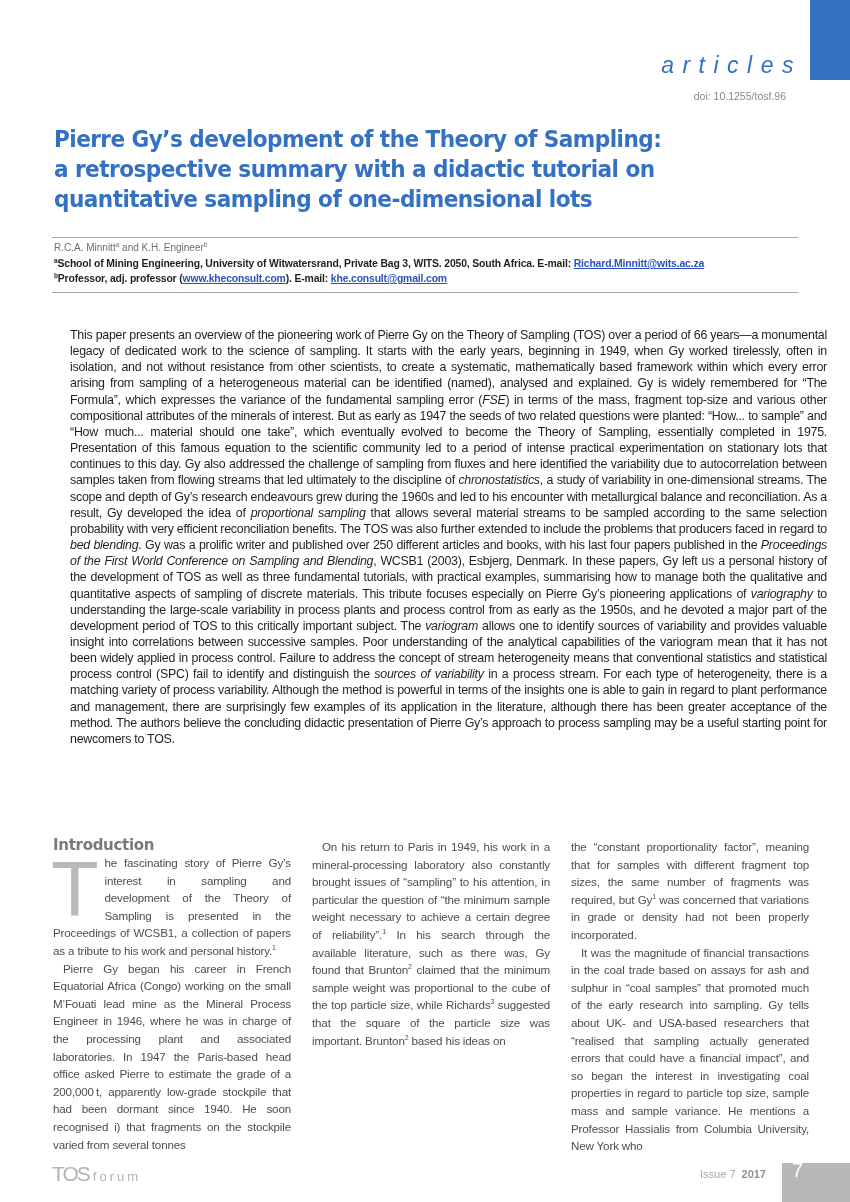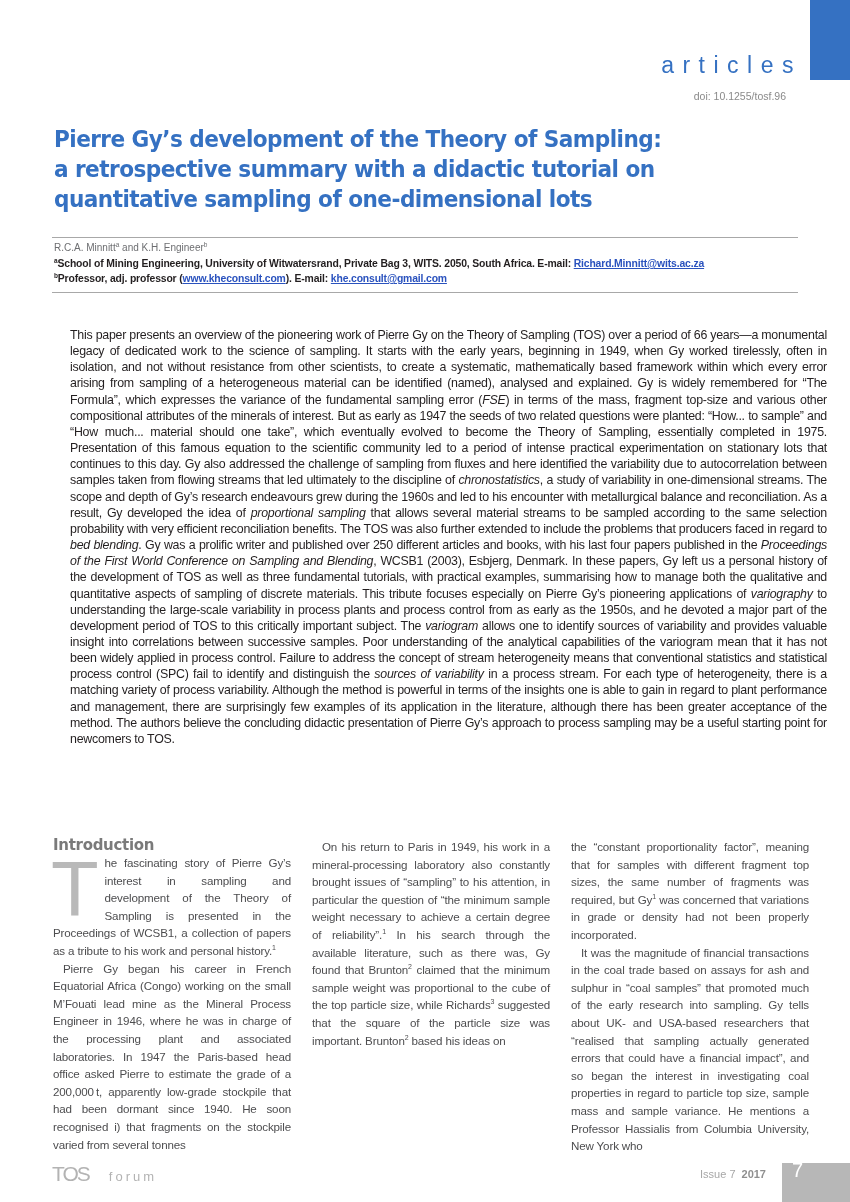--- a/index.html
+++ b/index.html
@@ -2,21 +2,21 @@
 <html><head>
 <meta charset="utf-8">
 <style>
   html, body { margin: 0; padding: 0; background: #ffffff; }
   body { width: 850px; height: 1202px; position: relative; overflow: hidden;
          font-family: "Liberation Sans", sans-serif; color: #231f20; }
 
   .blue-tab { position: absolute; left: 810px; top: 0; width: 40px; height: 80px; background: #3571c2; }
 
   .section-label { position: absolute; right: 48px; top: 52px; font-size: 23px; letter-spacing: 8.5px;
-                   color: #3571c2; font-weight: normal; font-family: "Liberation Sans", sans-serif; }
+                   color: #3571c2; font-weight: normal; font-family: "Liberation Sans", sans-serif; font-style: italic; }
   .doi { position: absolute; right: 64px; top: 90px; font-size: 10.5px; color: #8a8a8a; }
 
   .title { position: absolute; left: 54px; top: 124px; width: 740px; margin: 0;
            font-family: "DejaVu Sans", sans-serif; font-weight: bold; color: #3571c2;
            font-size: 23.5px; line-height: 30px; letter-spacing: -0.6px; transform: scaleX(0.92);
            transform-origin: left top; }
 
   .rule { position: absolute; left: 52px; width: 746px; height: 1px; background: #a8a8a8; }
   .rule.r1 { top: 237px; }
   .rule.r2 { top: 292px; }
@@ -42,21 +42,21 @@
   .col.c2 { left: 259px; top: 2px; }
   .col.c3 { left: 518px; top: 2px; }
   .col sup { font-size: 7px; line-height: 0; }
   .intro-head { font-family: "DejaVu Sans", sans-serif; font-weight: bold; font-size: 15px;
                 color: #7a7a7a; margin: 0 0 0 0; line-height: 18px; letter-spacing: -0.3px; }
   .dropcap { float: left; font-size: 78px; line-height: 62px; height: 64px; color: #b9b9b9;
              margin: 4px 6px 0 -2px; font-family: "Liberation Sans", sans-serif; font-weight: normal; }
 
   .footer-logo { position: absolute; left: 52px; top: 1162px; color: #b3b3b3; }
   .footer-logo .tos { font-size: 21px; letter-spacing: -2px; font-family: "Liberation Sans", sans-serif; }
-  .footer-logo .forum { font-size: 13px; letter-spacing: 3px; margin-left: 20px; }
+  .footer-logo .forum { font-size: 13px; letter-spacing: 3px; margin-left: 4px; }
 
   .issue { position: absolute; right: 84px; top: 1168px; font-size: 11px; color: #a7a7a7; }
   .issue b { color: #8f8f8f; margin-left: 6px; }
   .page-tab { position: absolute; left: 782px; top: 1163px; width: 68px; height: 39px; background: #b7b7b7; }
   .page-num { position: absolute; left: 10px; top: -4px; font-size: 20px; color: #ffffff; }
 </style>
 </head>
 <body>
 
 <div class="blue-tab"></div>

